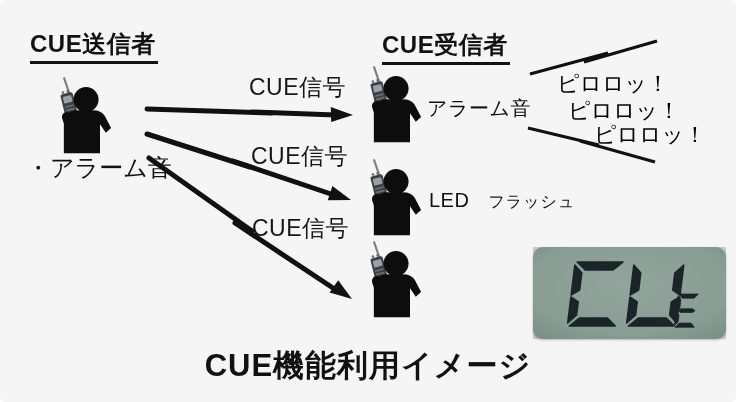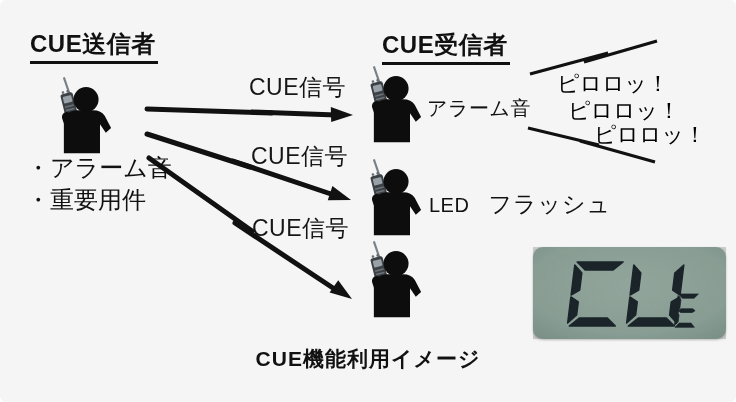--- a/index.html
+++ b/index.html
@@ -5,24 +5,24 @@
   html,body{margin:0;padding:0;background:#ffffff;}
   body{font-family:"Liberation Sans","DejaVu Sans",sans-serif;}
   .stage{position:relative;width:736px;height:402px;background:#f4f5f4;border-radius:6px;overflow:hidden;color:#111;}
   .heading{position:absolute;font-size:24px;font-weight:bold;line-height:1.15;color:#111;
            border-bottom:3px solid #111;padding:0 2px 3px 0;letter-spacing:.5px;white-space:nowrap;}
   .notes{position:absolute;left:26px;top:152px;}
   .note{font-size:24px;line-height:32px;white-space:nowrap;}
   .signal{position:absolute;font-size:23px;letter-spacing:.5px;white-space:nowrap;color:#161616;}
   .rrow{position:absolute;white-space:nowrap;}
   .rlabel{font-size:20px;font-weight:normal;letter-spacing:.5px;}
-  .rsub{font-size:23px;font-weight:normal;margin-left:19px;letter-spacing:1px;}
+  .rsub{font-size:16px;font-weight:normal;margin-left:19px;letter-spacing:1px;}
   .sound{position:absolute;font-size:22px;white-space:nowrap;color:#000000;}
   .caption{position:absolute;left:0;right:0;top:345px;text-align:center;
-           font-size:21px;font-weight:bold;letter-spacing:1px;}
+           font-size:31px;font-weight:bold;letter-spacing:1px;}
   svg.lines{position:absolute;left:0;top:0;width:736px;height:402px;}
   svg.person{position:absolute;width:54px;height:78px;}
   svg.lcd{position:absolute;left:533px;top:247px;width:193px;height:92px;
           filter:drop-shadow(0 1px 1px rgba(0,0,0,.25));}
   .p-sender{left:60px;top:76px;}
   .p-r1{left:370px;top:65px;}
   .p-r2{left:370px;top:158px;}
   .p-r3{left:370px;top:240px;}
   .t-sender{left:30px;top:30px;}
   .t-receiver{left:342px;top:31px;margin-left:40px;}
@@ -80,21 +80,20 @@
   </svg>
 
   <div class="heading t-sender">CUE送信者</div>
   <div class="heading t-receiver">CUE受信者</div>
 
   <svg class="person p-sender" viewBox="0 0 56 80">
       <use href="#person-radio"></use>
     </svg>
   <div class="notes">
     <div class="note">・アラーム音</div>
-    <div class="note">・重要用件</div>
   </div>
 
   <div class="signal sig1">CUE信号</div>
   <div class="signal sig2">CUE信号</div>
   <div class="signal sig3">CUE信号</div>
 
   <svg class="person p-r1" viewBox="0 0 56 80">
       <use href="#person-radio"></use>
     </svg>
   <svg class="person p-r2" viewBox="0 0 56 80">

